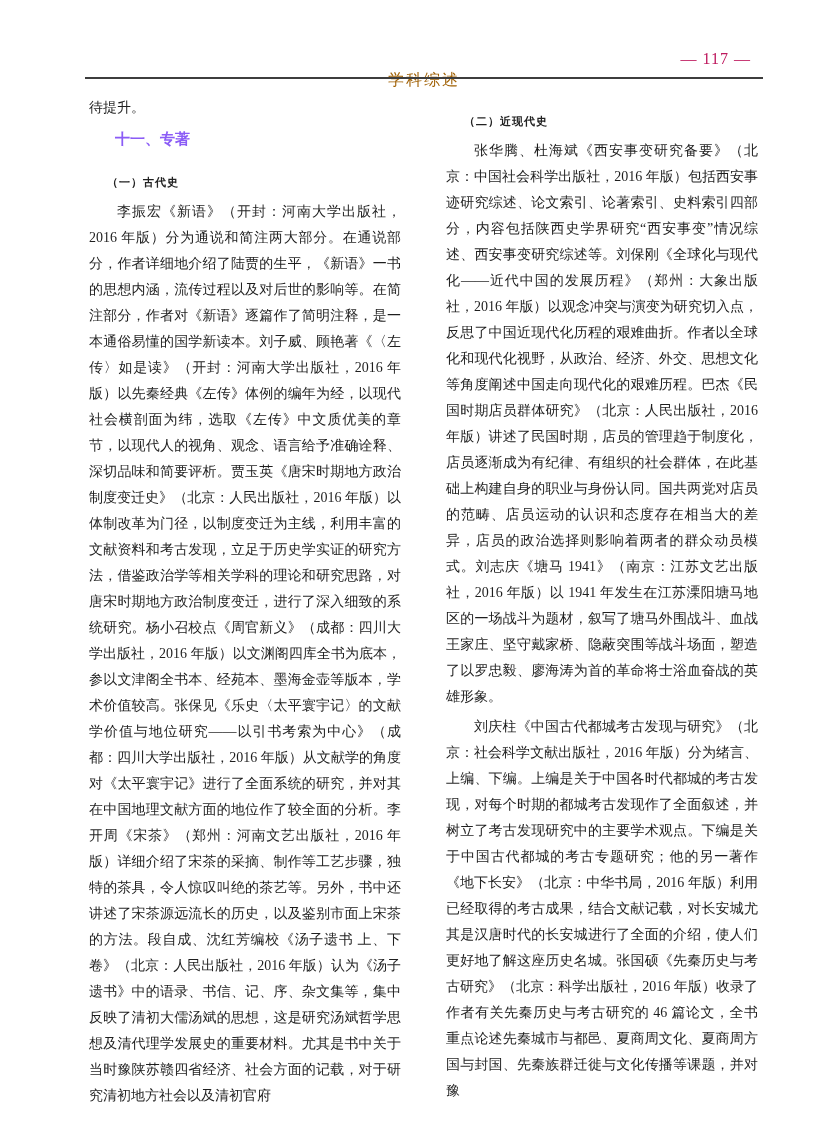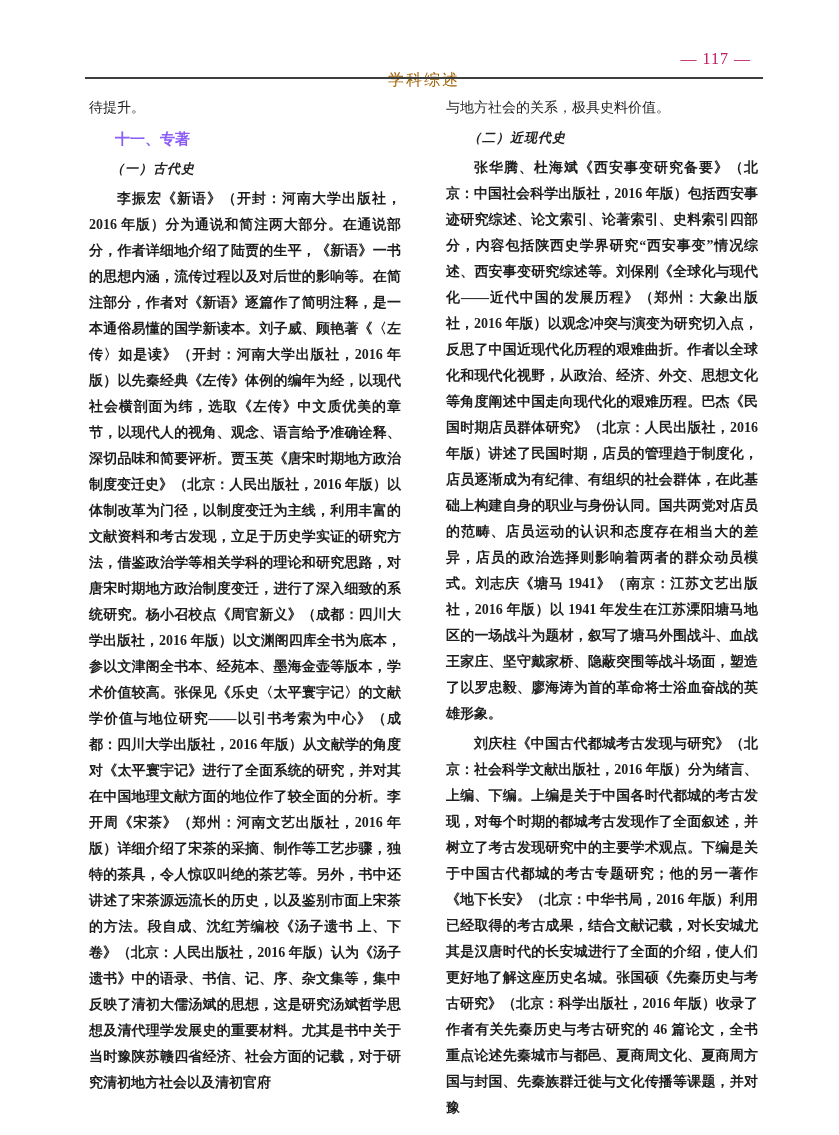--- a/index.html
+++ b/index.html
@@ -67,39 +67,37 @@
     line-height: 26px;
     text-align: justify;
     text-justify: inter-character;
     color: #1e1e1e;
   }
   .column p {
     margin: 4px;
   }
   p.para-indent {
     text-indent: 2em;
-    font-weight: bold;
   }
   p.para-cont {
     text-indent: 0;
   }
   .chapter-heading {
     font-family: "Liberation Sans", sans-serif;
     font-weight: bold;
     font-size: 15px;
     line-height: 26px;
     margin: 5px 0 4px 0;
     text-indent: 2em;
     color: #8b5cf6;
   }
   .section-heading {
-    font-style: italic; 
-    font-size: 13px;
+    font-size: 11px;
     line-height: 26px;
-    margin: 3px 0 2px 0;
+    margin: 17px 0 2px 0;
     text-indent: 2em;
     letter-spacing: 1px;
     color: #222222;
   }
 </style>
 </head>
 <body>
 
 <div class="page">
 
@@ -113,20 +111,19 @@
   <div class="columns">
 
     <section class="column">
       <p class="para-cont">待提升。</p>
       <h2 class="chapter-heading">十一、专著</h2>
       <h3 class="section-heading">（一）古代史</h3>
       <p class="para-indent">李振宏《新语》（开封：河南大学出版社，2016 年版）分为通说和简注两大部分。在通说部分，作者详细地介绍了陆贾的生平，《新语》一书的思想内涵，流传过程以及对后世的影响等。在简注部分，作者对《新语》逐篇作了简明注释，是一本通俗易懂的国学新读本。刘子威、顾艳著《〈左传〉如是读》（开封：河南大学出版社，2016 年版）以先秦经典《左传》体例的编年为经，以现代社会横剖面为纬，选取《左传》中文质优美的章节，以现代人的视角、观念、语言给予准确诠释、深切品味和简要评析。贾玉英《唐宋时期地方政治制度变迁史》（北京：人民出版社，2016 年版）以体制改革为门径，以制度变迁为主线，利用丰富的文献资料和考古发现，立足于历史学实证的研究方法，借鉴政治学等相关学科的理论和研究思路，对唐宋时期地方政治制度变迁，进行了深入细致的系统研究。杨小召校点《周官新义》（成都：四川大学出版社，2016 年版）以文渊阁四库全书为底本，参以文津阁全书本、经苑本、墨海金壶等版本，学术价值较高。张保见《乐史〈太平寰宇记〉的文献学价值与地位研究——以引书考索为中心》（成都：四川大学出版社，2016 年版）从文献学的角度对《太平寰宇记》进行了全面系统的研究，并对其在中国地理文献方面的地位作了较全面的分析。李开周《宋茶》（郑州：河南文艺出版社，2016 年版）详细介绍了宋茶的采摘、制作等工艺步骤，独特的茶具，令人惊叹叫绝的茶艺等。另外，书中还讲述了宋茶源远流长的历史，以及鉴别市面上宋茶的方法。段自成、沈红芳编校《汤子遗书 上、下卷》（北京：人民出版社，2016 年版）认为《汤子遗书》中的语录、书信、记、序、杂文集等，集中反映了清初大儒汤斌的思想，这是研究汤斌哲学思想及清代理学发展史的重要材料。尤其是书中关于当时豫陕苏赣四省经济、社会方面的记载，对于研究清初地方社会以及清初官府</p>
     </section>
 
     <section class="column">
-      <p class="para-cont">与地方社会的关系，极具史料价值。</p>
       <h3 class="section-heading">（二）近现代史</h3>
       <p class="para-indent">张华腾、杜海斌《西安事变研究备要》（北京：中国社会科学出版社，2016 年版）包括西安事迹研究综述、论文索引、论著索引、史料索引四部分，内容包括陕西史学界研究“西安事变”情况综述、西安事变研究综述等。刘保刚《全球化与现代化——近代中国的发展历程》（郑州：大象出版社，2016 年版）以观念冲突与演变为研究切入点，反思了中国近现代化历程的艰难曲折。作者以全球化和现代化视野，从政治、经济、外交、思想文化等角度阐述中国走向现代化的艰难历程。巴杰《民国时期店员群体研究》（北京：人民出版社，2016 年版）讲述了民国时期，店员的管理趋于制度化，店员逐渐成为有纪律、有组织的社会群体，在此基础上构建自身的职业与身份认同。国共两党对店员的范畴、店员运动的认识和态度存在相当大的差异，店员的政治选择则影响着两者的群众动员模式。刘志庆《塘马 1941》（南京：江苏文艺出版社，2016 年版）以 1941 年发生在江苏溧阳塘马地区的一场战斗为题材，叙写了塘马外围战斗、血战王家庄、坚守戴家桥、隐蔽突围等战斗场面，塑造了以罗忠毅、廖海涛为首的革命将士浴血奋战的英雄形象。</p>
       <p class="para-indent">刘庆柱《中国古代都城考古发现与研究》（北京：社会科学文献出版社，2016 年版）分为绪言、上编、下编。上编是关于中国各时代都城的考古发现，对每个时期的都城考古发现作了全面叙述，并树立了考古发现研究中的主要学术观点。下编是关于中国古代都城的考古专题研究；他的另一著作《地下长安》（北京：中华书局，2016 年版）利用已经取得的考古成果，结合文献记载，对长安城尤其是汉唐时代的长安城进行了全面的介绍，使人们更好地了解这座历史名城。张国硕《先秦历史与考古研究》（北京：科学出版社，2016 年版）收录了作者有关先秦历史与考古研究的 46 篇论文，全书重点论述先秦城市与都邑、夏商周文化、夏商周方国与封国、先秦族群迁徙与文化传播等课题，并对豫</p>
     </section>
 
   </div>
 </div>
 
 </body></html>

